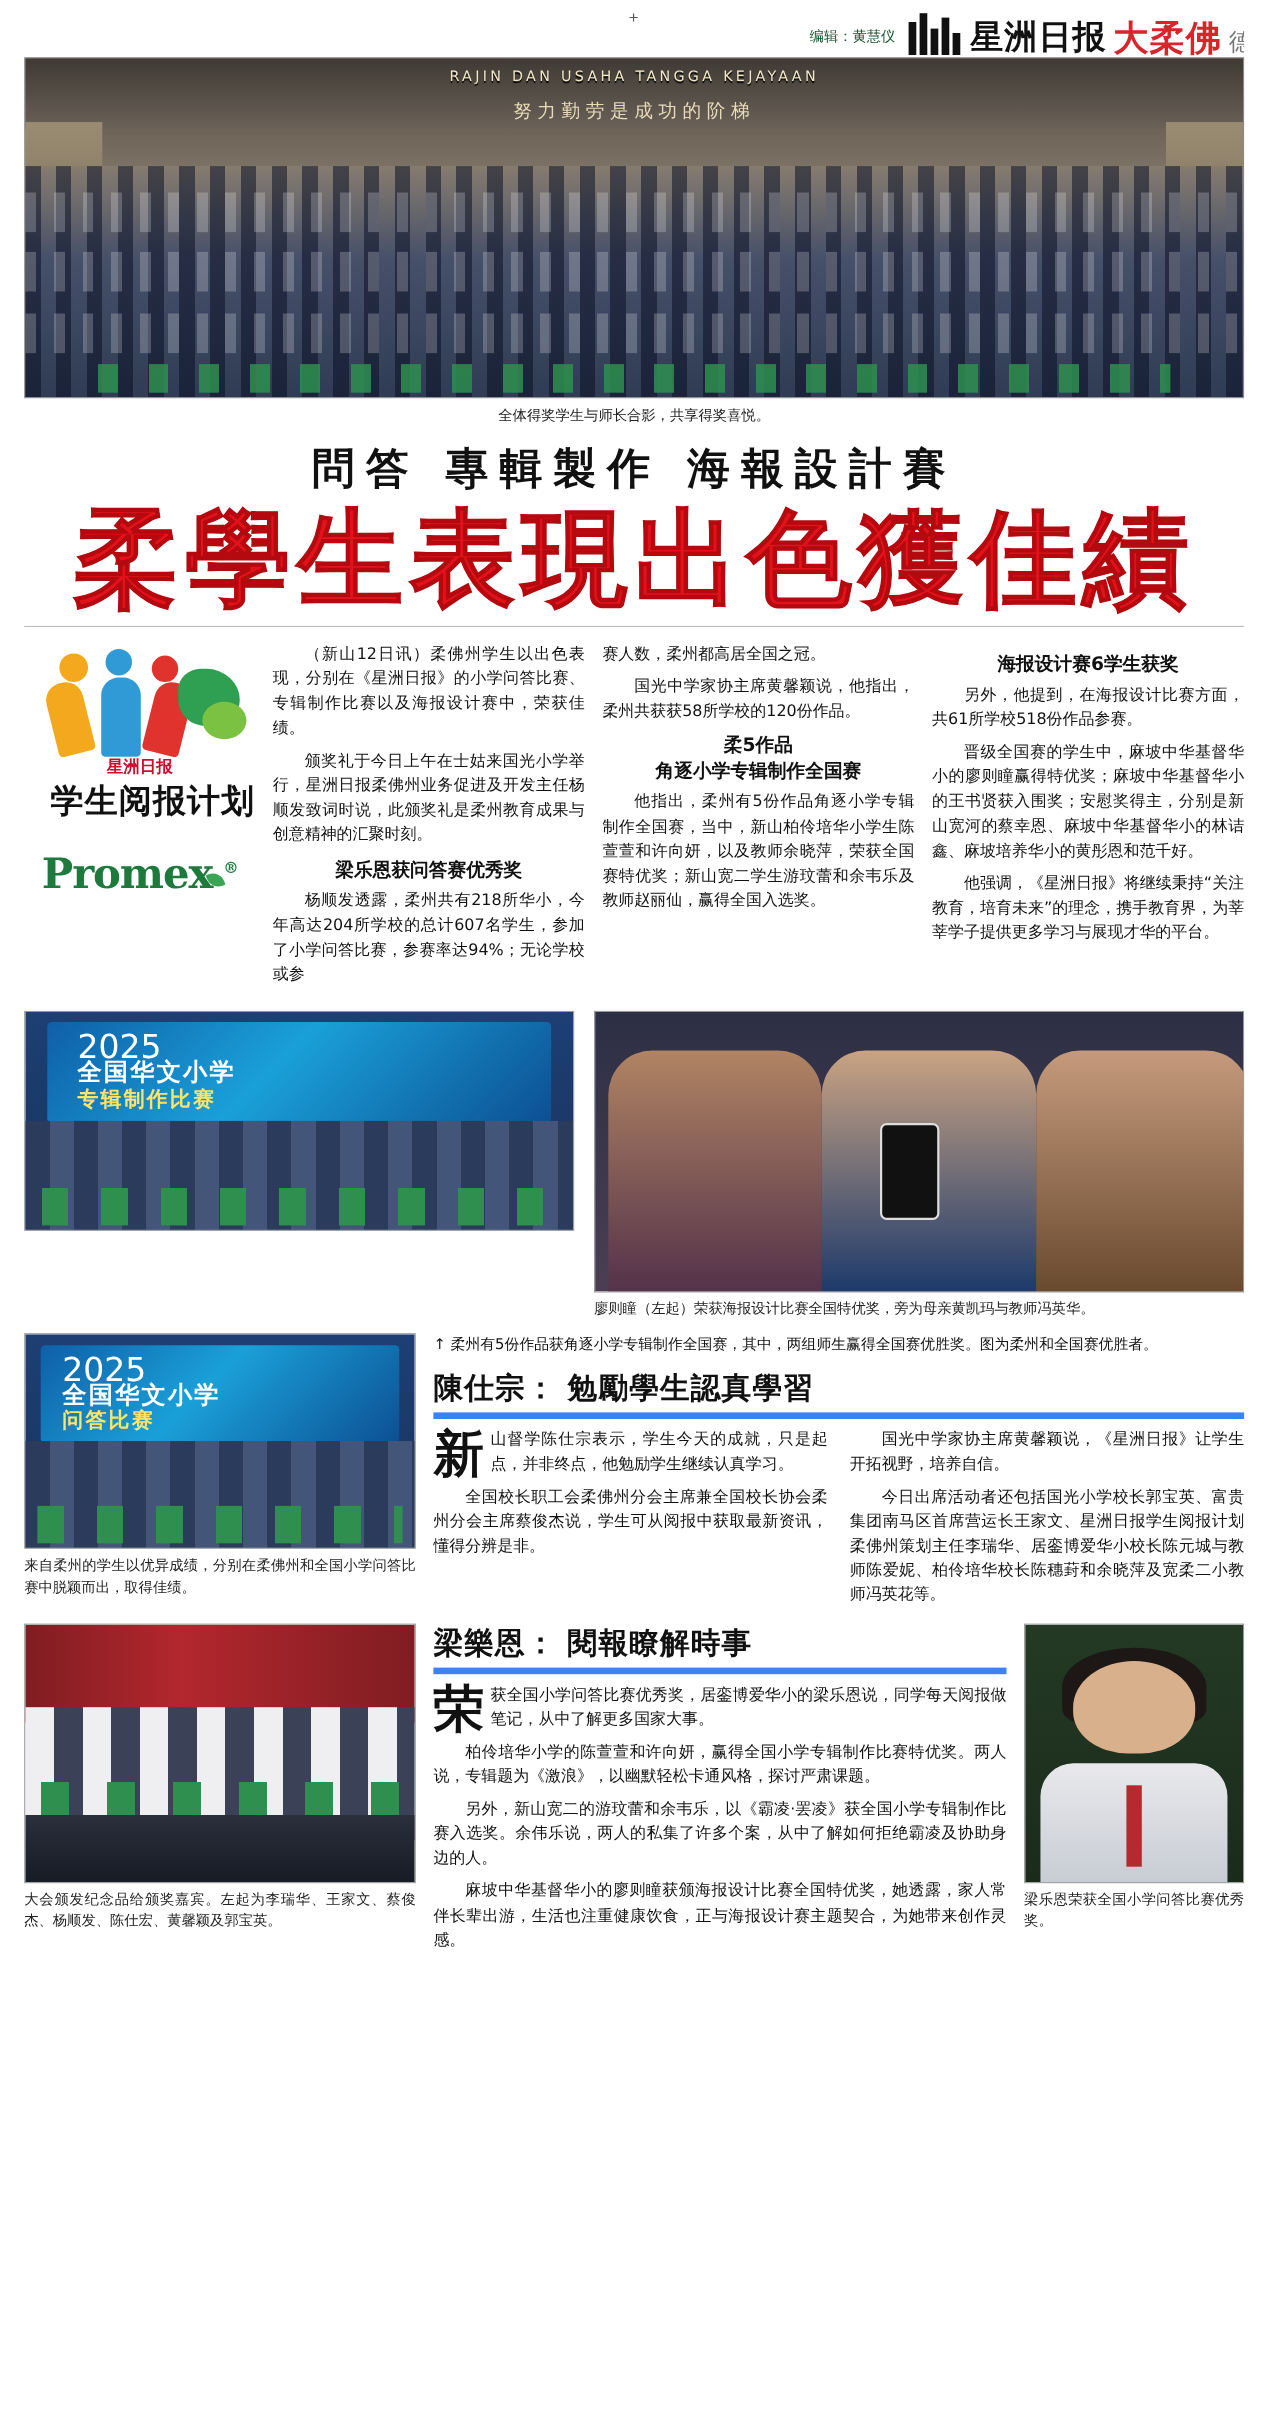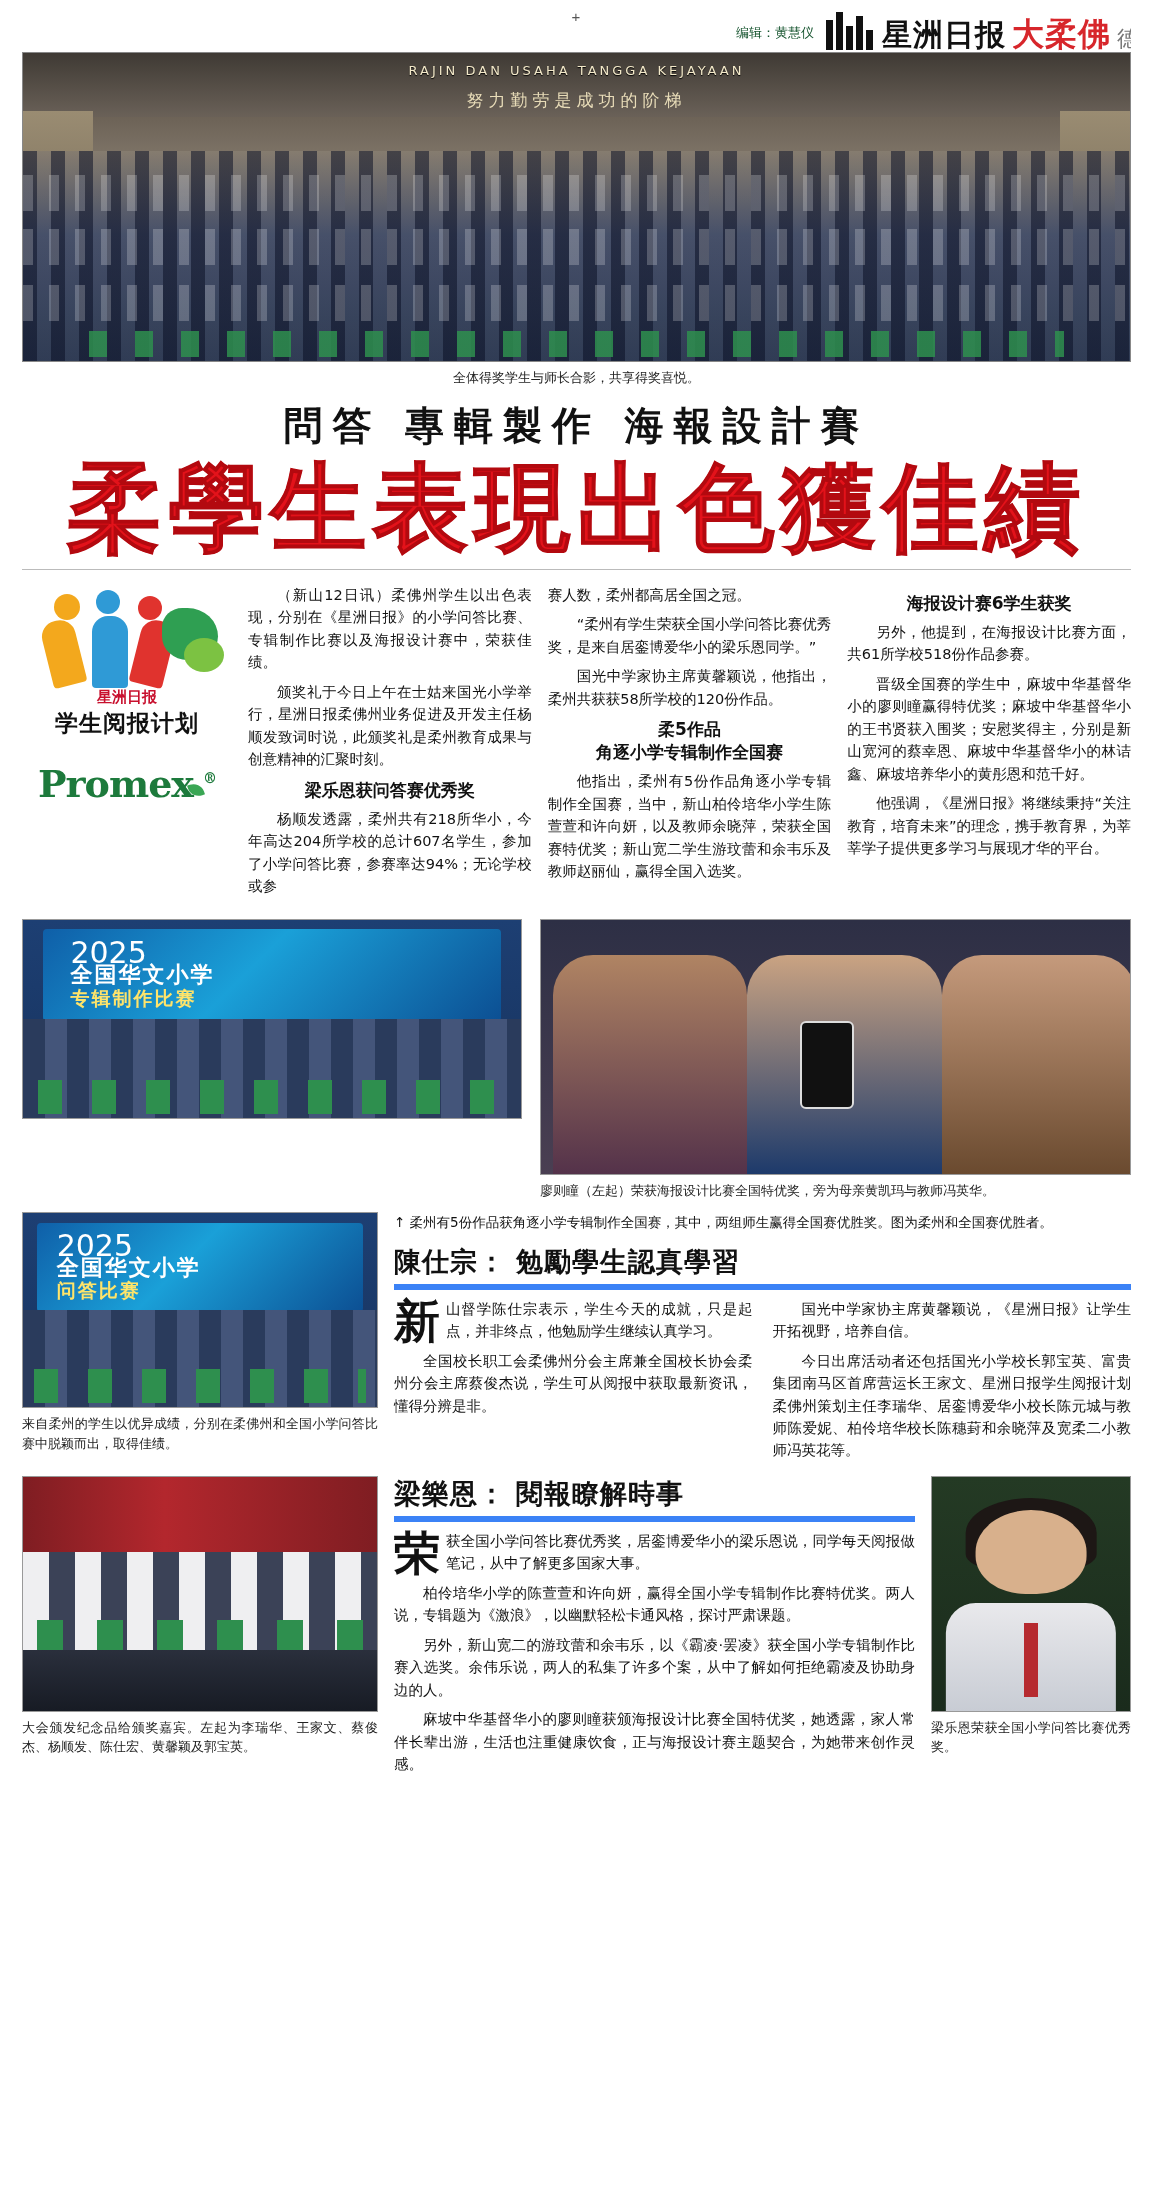--- a/index.html
+++ b/index.html
@@ -205,24 +205,24 @@
   .sz-logo .g2 { width: 40px; height: 34px; background: #7cc242; left: 150px; top: 48px; border-radius: 50%; }
   .logo-cn {
     text-align: center;
     font-family: "DejaVu Sans", sans-serif;
     font-weight: bold;
     font-size: 15px;
     color: #c8102e;
     margin-top: 2px;
   }
   .logo-cn2 {
-    text-align: center;
-    font-family: "DejaVu Sans", sans-serif;
-    font-weight: bold;
-    font-size: 23px;
+    text-align: right;
+    font-family: "DejaVu Sans", sans-serif;
+    font-weight: bold;
+    font-size: 30px;
     color: #111;
     letter-spacing: 1px;
     margin-top: 1px;
   }
   .promex {
     margin-top: 22px;
     text-align: center;
     font-family: "DejaVu Serif", serif;
     font-size: 38px;
     font-weight: bold;
@@ -503,21 +503,20 @@
 
     <div class="col">
       <p>（新山12日讯）柔佛州学生以出色表现，分别在《星洲日报》的小学问答比赛、专辑制作比赛以及海报设计赛中，荣获佳绩。</p>
       <p>颁奖礼于今日上午在士姑来国光小学举行，星洲日报柔佛州业务促进及开发主任杨顺发致词时说，此颁奖礼是柔州教育成果与创意精神的汇聚时刻。</p>
       <div class="subhead">梁乐恩获问答赛优秀奖</div>
       <p>杨顺发透露，柔州共有218所华小，今年高达204所学校的总计607名学生，参加了小学问答比赛，参赛率达94%；无论学校或参</p>
     </div>
 
     <div class="col">
       <p class="noindent">赛人数，柔州都高居全国之冠。</p>
-      <p>“柔州有学生荣获全国小学问答比赛优秀奖，是来自居銮博爱华小的梁乐恩同学。”</p>
       <p>国光中学家协主席黄馨颖说，他指出，柔州共获获58所学校的120份作品。</p>
       <div class="subhead" style="white-space:pre-line">柔5作品
 角逐小学专辑制作全国赛</div>
       <p>他指出，柔州有5份作品角逐小学专辑制作全国赛，当中，新山柏伶培华小学生陈萱萱和许向妍，以及教师余晓萍，荣获全国赛特优奖；新山宽二学生游玟蕾和余韦乐及教师赵丽仙，赢得全国入选奖。</p>
     </div>
 
     <div class="col">
       <div class="subhead">海报设计赛6学生获奖</div>
       <p>另外，他提到，在海报设计比赛方面，共61所学校518份作品参赛。</p>
       <p>晋级全国赛的学生中，麻坡中华基督华小的廖则瞳赢得特优奖；麻坡中华基督华小的王书贤获入围奖；安慰奖得主，分别是新山宽河的蔡幸恩、麻坡中华基督华小的林诘鑫、麻坡培养华小的黄彤恩和范千好。</p>

